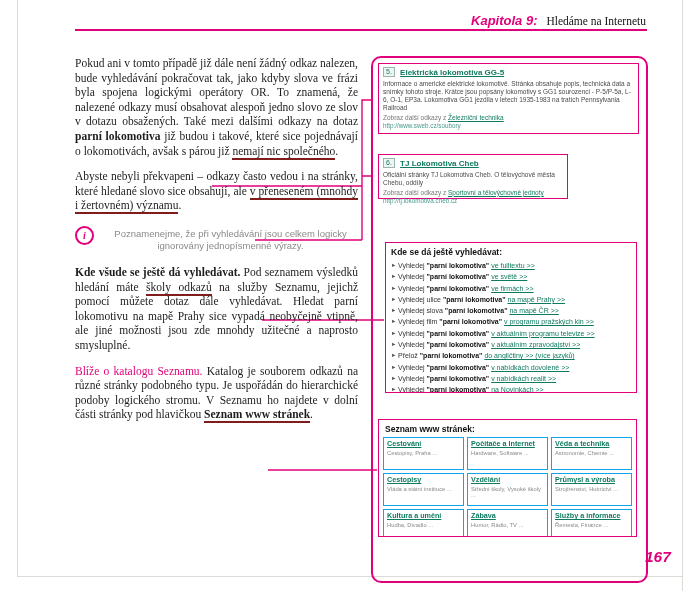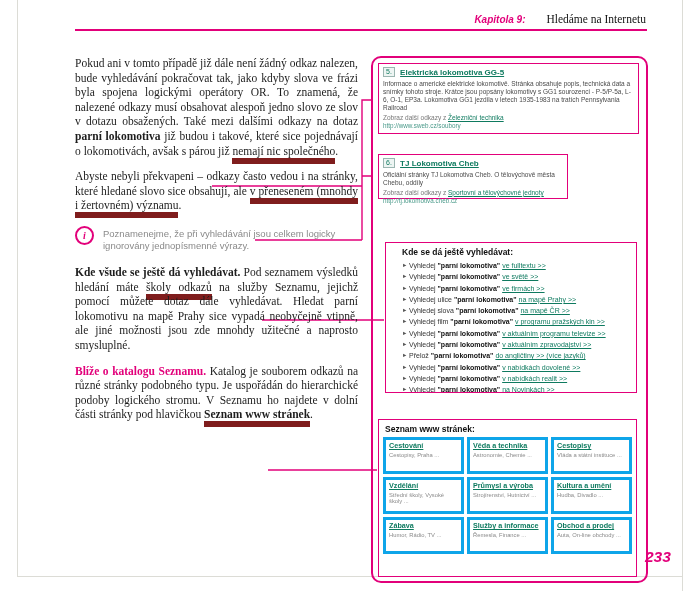--- a/index.html
+++ b/index.html
@@ -7,67 +7,67 @@
         font-family:"Liberation Serif",serif;color:#222;}
   
   .edge{position:absolute;background:#dcdcd6;}
   .edge-left{left:17px;top:0;width:1px;height:577px;}
   .edge-right{left:682px;top:0;width:1px;height:591px;}
   .edge-bottom{left:17px;top:576px;width:666px;height:1px;}
 
   
   .header{position:absolute;top:13px;right:54px;font-size:11.5px;white-space:nowrap;}
   .chapter{color:#e2007a;font-weight:bold;font-style:italic;
-           font-family:"Liberation Sans",sans-serif;font-size:10px;margin-right:18px;}
+           font-family:"Liberation Sans",sans-serif;font-size:13px;margin-right:6px;}
   .htitle{color:#111;text-align:center;}
   .rule{position:absolute;left:75px;right:53px;top:29px;height:2px;background:#e2007a;}
 
   
   .left-col{position:absolute;left:75px;top:56px;width:283px;font-size:11.5px;
             line-height:14.6px;text-align:justify;color:#1d1d1d;}
   .para{margin:0 0 11px 0;}
   .b{font-weight:bold;}
-  .u{border-bottom:6px solid #7f1d1d;padding-bottom:1px;}
+  .u{border-bottom:2px solid #7f1d1d;padding-bottom:1px;}
   .lead{font-weight:bold;}
-  .lead-pink{font-weight:bold;color:#e2007a;}
+  .lead-pink{font-weight:normal;color:#e2007a;}
 
   .note{display:flex;gap:9px;align-items:flex-start;margin:13px 0 13px 0;}
   .note-icon{flex:0 0 auto;width:15px;height:15px;border-radius:50%;border:2px solid #e2007a;
              color:#e2007a;font-size:10px;line-height:15px;text-align:center;font-style:italic;
              font-weight:bold;font-family:"Liberation Serif",serif;}
   .note-text{font-family:"Liberation Sans",sans-serif;font-size:9.5px;line-height:12px;
-             color:#8a8a8a;text-align:left;padding-top:2px;}
+             color:#8a8a8a;text-align:center;padding-top:2px;}
 
   
   .panel{position:absolute;left:371px;top:56px;width:277px;height:527px;box-sizing:border-box;
          border:2px solid #e2007a;border-radius:10px;background:transparent;}
   .shot{position:absolute;background:#fff;border:1.5px solid #e2007a;box-sizing:border-box;
         font-family:"Liberation Sans",sans-serif;color:#333;}
   .shot1{left:5px;top:5px;width:261px;height:71px;padding:3px 4px;}
   .shot2{left:5px;top:96px;width:190px;height:45px;padding:3px 4px;}
-  .shot3{left:12px;top:184px;width:252px;height:151px;padding:4px 16px;overflow:hidden;}
-  .shot4{left:5px;top:361px;width:259px;height:158px;padding:3px 4px;overflow:hidden;}
+  .shot3{left:12px;top:184px;width:252px;height:151px;padding:4px 5px;overflow:hidden;}
+  .shot4{left:5px;top:361px;width:259px;height:118px;padding:3px 4px;overflow:hidden;}
 
   .link{color:#0e7a5f;text-decoration:underline;}
   .res-head{font-size:8px;line-height:10px;margin-bottom:2px;}
   .res-num{display:inline-block;border:1px solid #9ab5b0;background:#eef5f3;color:#0e7a5f;
            font-size:7px;line-height:8px;padding:0 2px;margin-right:3px;vertical-align:1px;}
   .res-title{font-weight:bold;font-size:8px;}
   .res-desc{font-size:6.5px;line-height:7.9px;color:#4a4a4a;margin-bottom:2px;}
   .res-more{font-size:6.5px;line-height:8px;color:#777;}
   .res-url{font-size:6.3px;line-height:8px;color:#4a9a8a;}
 
   .shot3-head{font-size:8.5px;font-weight:bold;color:#111;margin-bottom:3px;}
   .opt{font-size:7px;line-height:10.3px;white-space:nowrap;overflow:hidden;color:#333;}
   .opt::before{content:"► ";font-size:5.5px;color:#555;vertical-align:1px;}
   .opt-q{font-weight:bold;color:#111;}
 
   .cat-head{font-size:8.5px;font-weight:bold;color:#111;margin:1px 0 3px 2px;}
   .cat-grid{display:grid;grid-template-columns:1fr 1fr 1fr;column-gap:3px;row-gap:3px;}
-  .cat-cell{border:3px solid #0ea5e9;padding:2px 3px;min-height:27px;}
+  .cat-cell{border:1px solid #0ea5e9;padding:2px 3px;min-height:27px;}
   .cat-title{font-size:7.2px;font-weight:bold;color:#0e7a5f;text-decoration:underline;
              line-height:8.5px;margin-bottom:1px;}
   .cat-sub{font-size:5.8px;line-height:6.8px;color:#8a8a8a;}
 
   .pageno{position:absolute;left:645px;top:548px;font-family:"Liberation Sans",sans-serif;
           font-weight:bold;font-style:italic;color:#e2007a;font-size:15.5px;}
   .connectors{position:absolute;left:0;top:0;pointer-events:none;}
 </style>
 </head>
 <body>
@@ -148,20 +148,24 @@
 
     <div class="shot shot4">
       <div class="cat-head">Seznam www stránek:</div>
       <div class="cat-grid">
 
       <div class="cat-cell">
           <div class="cat-title">Cestování</div>
           <div class="cat-sub">Cestopisy, Praha ...</div>
         </div>
           <div class="cat-cell">
+          <div class="cat-title">Počítače a Internet</div>
+          <div class="cat-sub">Hardware, Software ...</div>
+        </div>
+          <div class="cat-cell">
           <div class="cat-title">Věda a technika</div>
           <div class="cat-sub">Astronomie, Chemie ...</div>
         </div>
           <div class="cat-cell">
           <div class="cat-title">Cestopisy</div>
           <div class="cat-sub">Vláda a státní instituce ...</div>
         </div>
           <div class="cat-cell">
           <div class="cat-title">Vzdělání</div>
           <div class="cat-sub">Střední školy, Vysoké školy ...</div>
@@ -184,14 +188,14 @@
         </div>
           <div class="cat-cell">
           <div class="cat-title">Obchod a prodej</div>
           <div class="cat-sub">Auta, On-line obchody ...</div>
         </div>
         </div>
     </div>
 
   </div>
 
-  <div class="pageno">233</div>
+  <div class="pageno">167</div>
 </div>
 
 </body></html>

